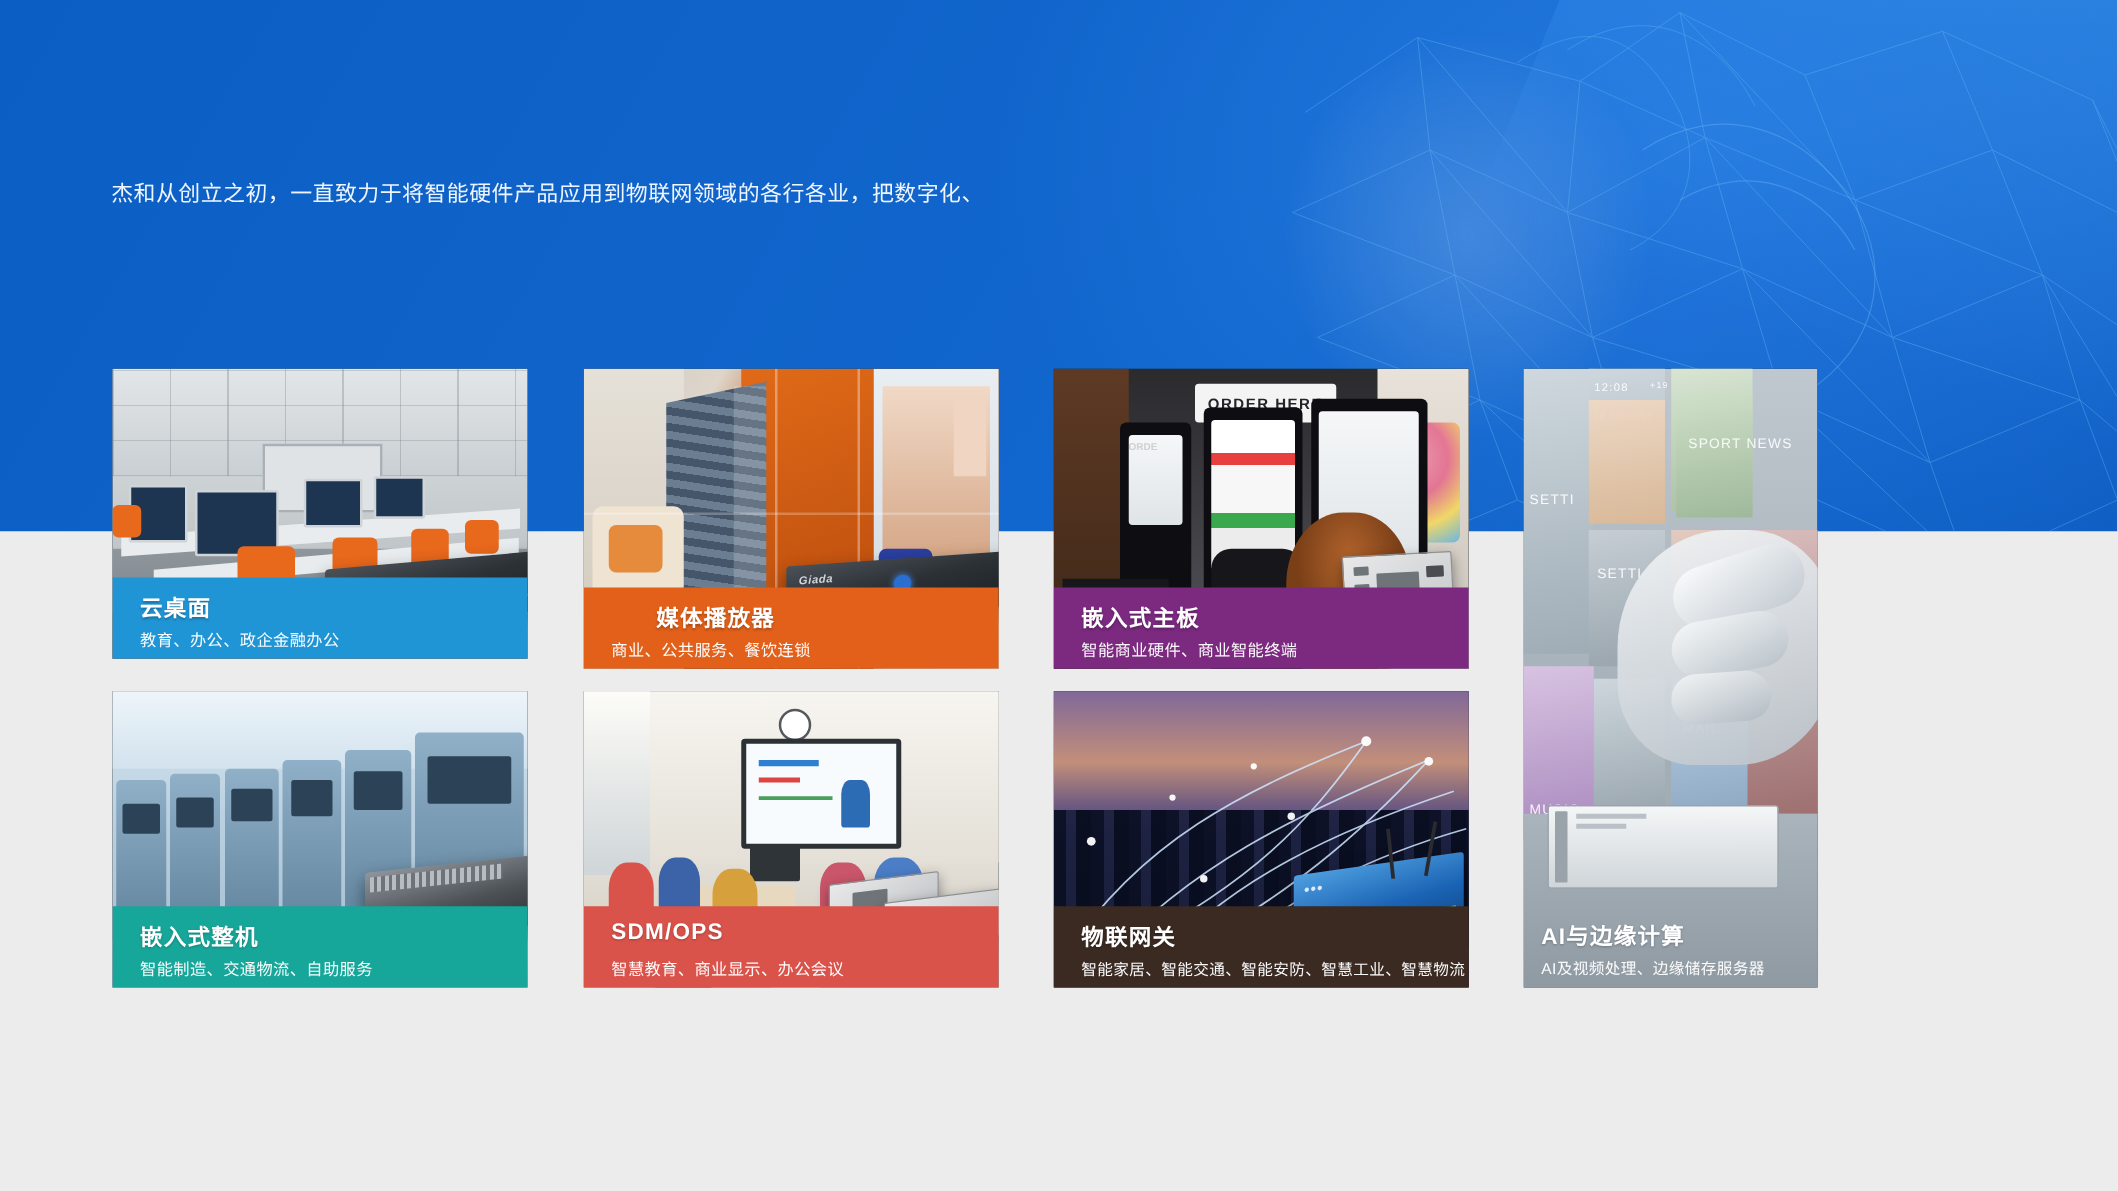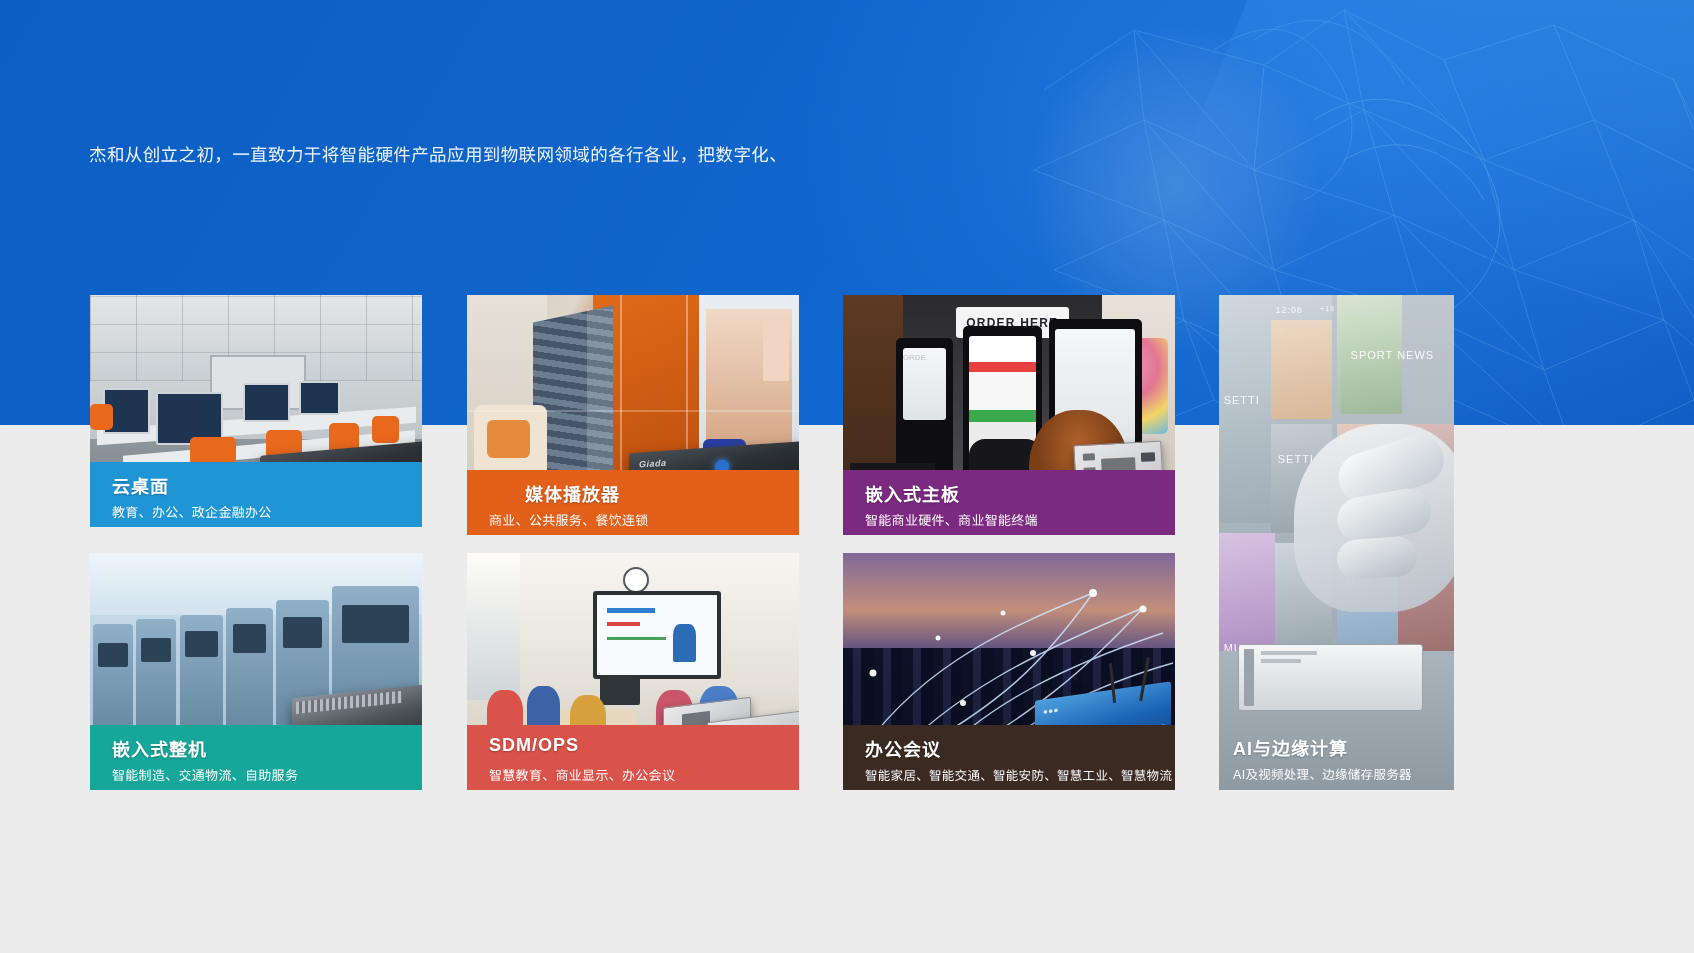--- a/index.html
+++ b/index.html
@@ -405,21 +405,21 @@
       <div class="device" style="left:192px;top:138px;width:136px;height:56px;transform:skewY(-8deg);
                   background:linear-gradient(170deg,#4f9fe0,#1a63b4 60%,#12498a);
                   border-radius:3px;box-shadow:0 6px 14px rgba(0,0,0,.5);">
         <span style="position:absolute;left:8px;top:8px;color:#dbeaff;font-size:8px;font-weight:bold;letter-spacing:.4px;">●●●</span>
         <span style="position:absolute;left:6px;bottom:4px;right:6px;height:10px;
                      background:repeating-linear-gradient(90deg,#6fe3a0 0 4px,#2f9e63 4px 8px);border-radius:1px;"></span>
       </div>
       <div style="position:absolute;left:300px;top:104px;width:3px;height:44px;background:#2b2b2f;transform:rotate(10deg);"></div>
       <div style="position:absolute;left:268px;top:110px;width:3px;height:40px;background:#2b2b2f;transform:rotate(-6deg);"></div>
       <div class="band" style="background:#3a2a22;">
-        <span class="ttl" style="top:10px;">办公会议</span>
+        <span class="ttl" style="top:10px;">物联网关</span>
         <span class="sub" style="top:40px;font-size:12.5px;">智能家居、智能交通、智能安防、智慧工业、智慧物流</span>
       </div>
     </article>
 
     <article class="card c7" style="left:1219px;top:295px;width:235px;height:495px;">
       <div class="photo">
         <div class="ph">
           <div class="tile" style="left:-2%;top:0;width:26%;height:46%;background:linear-gradient(170deg,#cfd8de,#9facb6);"></div>
           <div class="tiletxt" style="left:2%;top:20%;">SETTI</div>
           <div class="tile" style="left:22%;top:-1%;width:26%;height:24%;background:linear-gradient(170deg,#cfd8de,#aab6bf);"></div>

